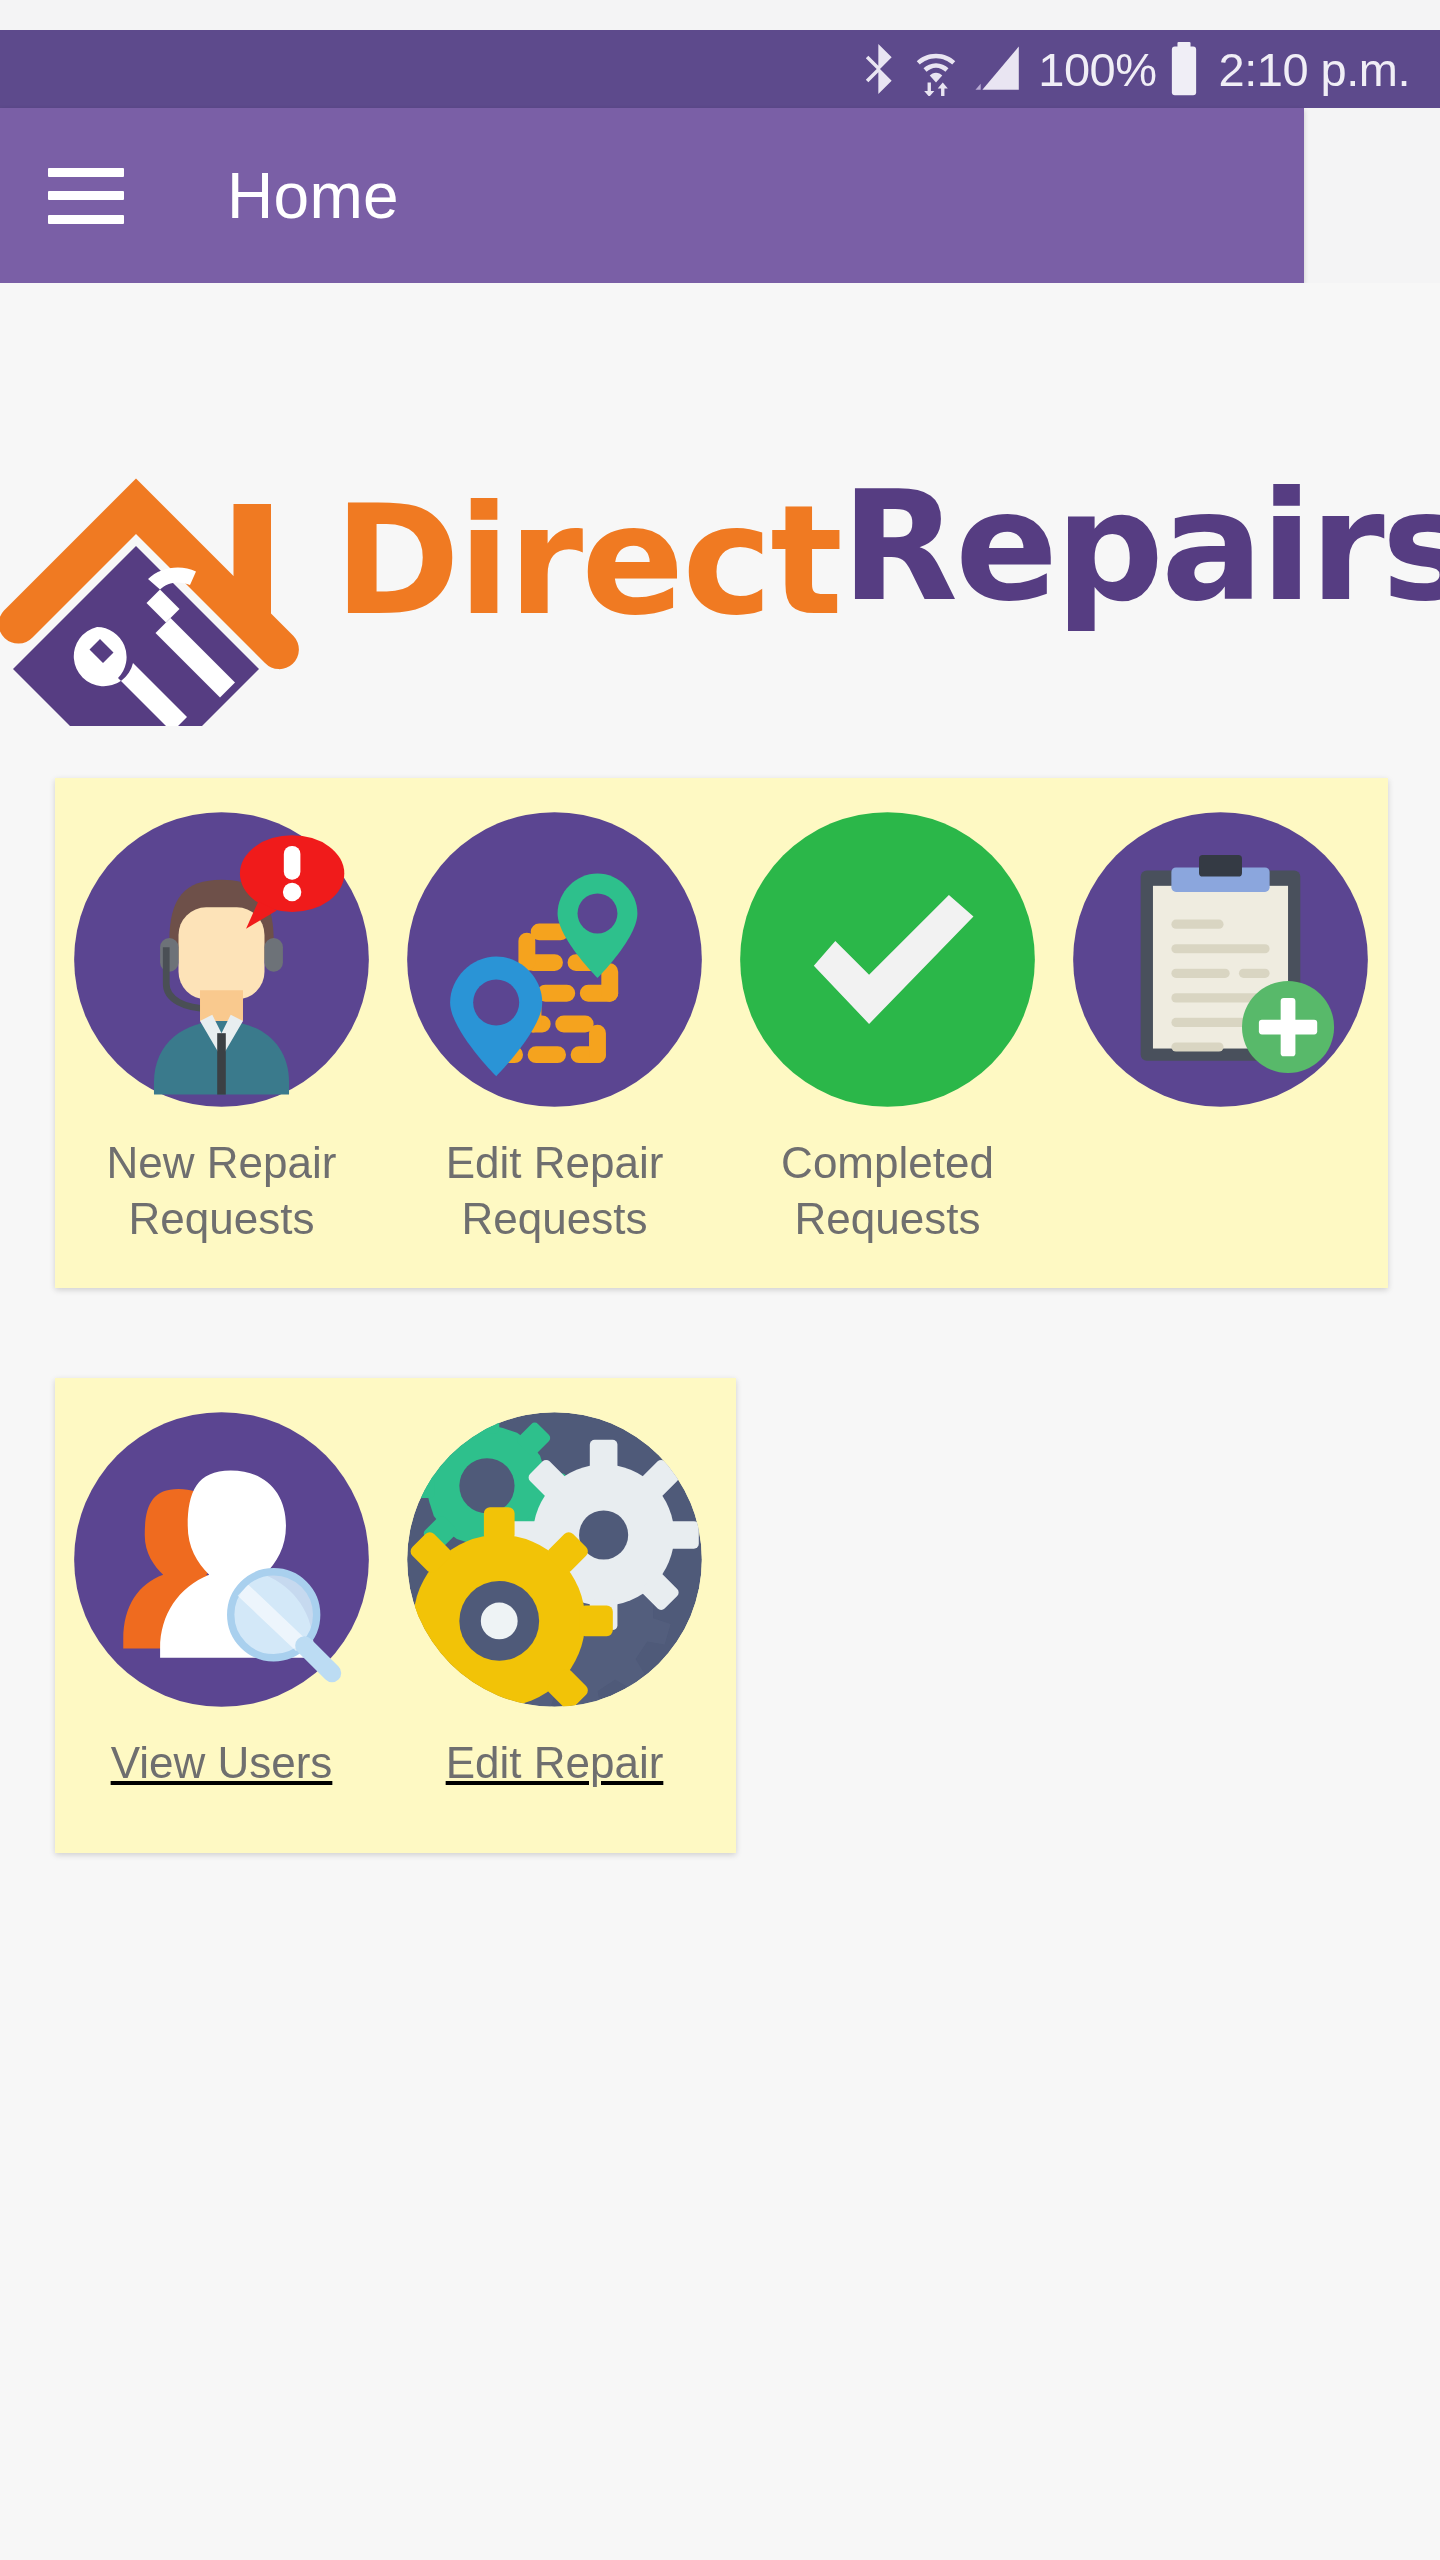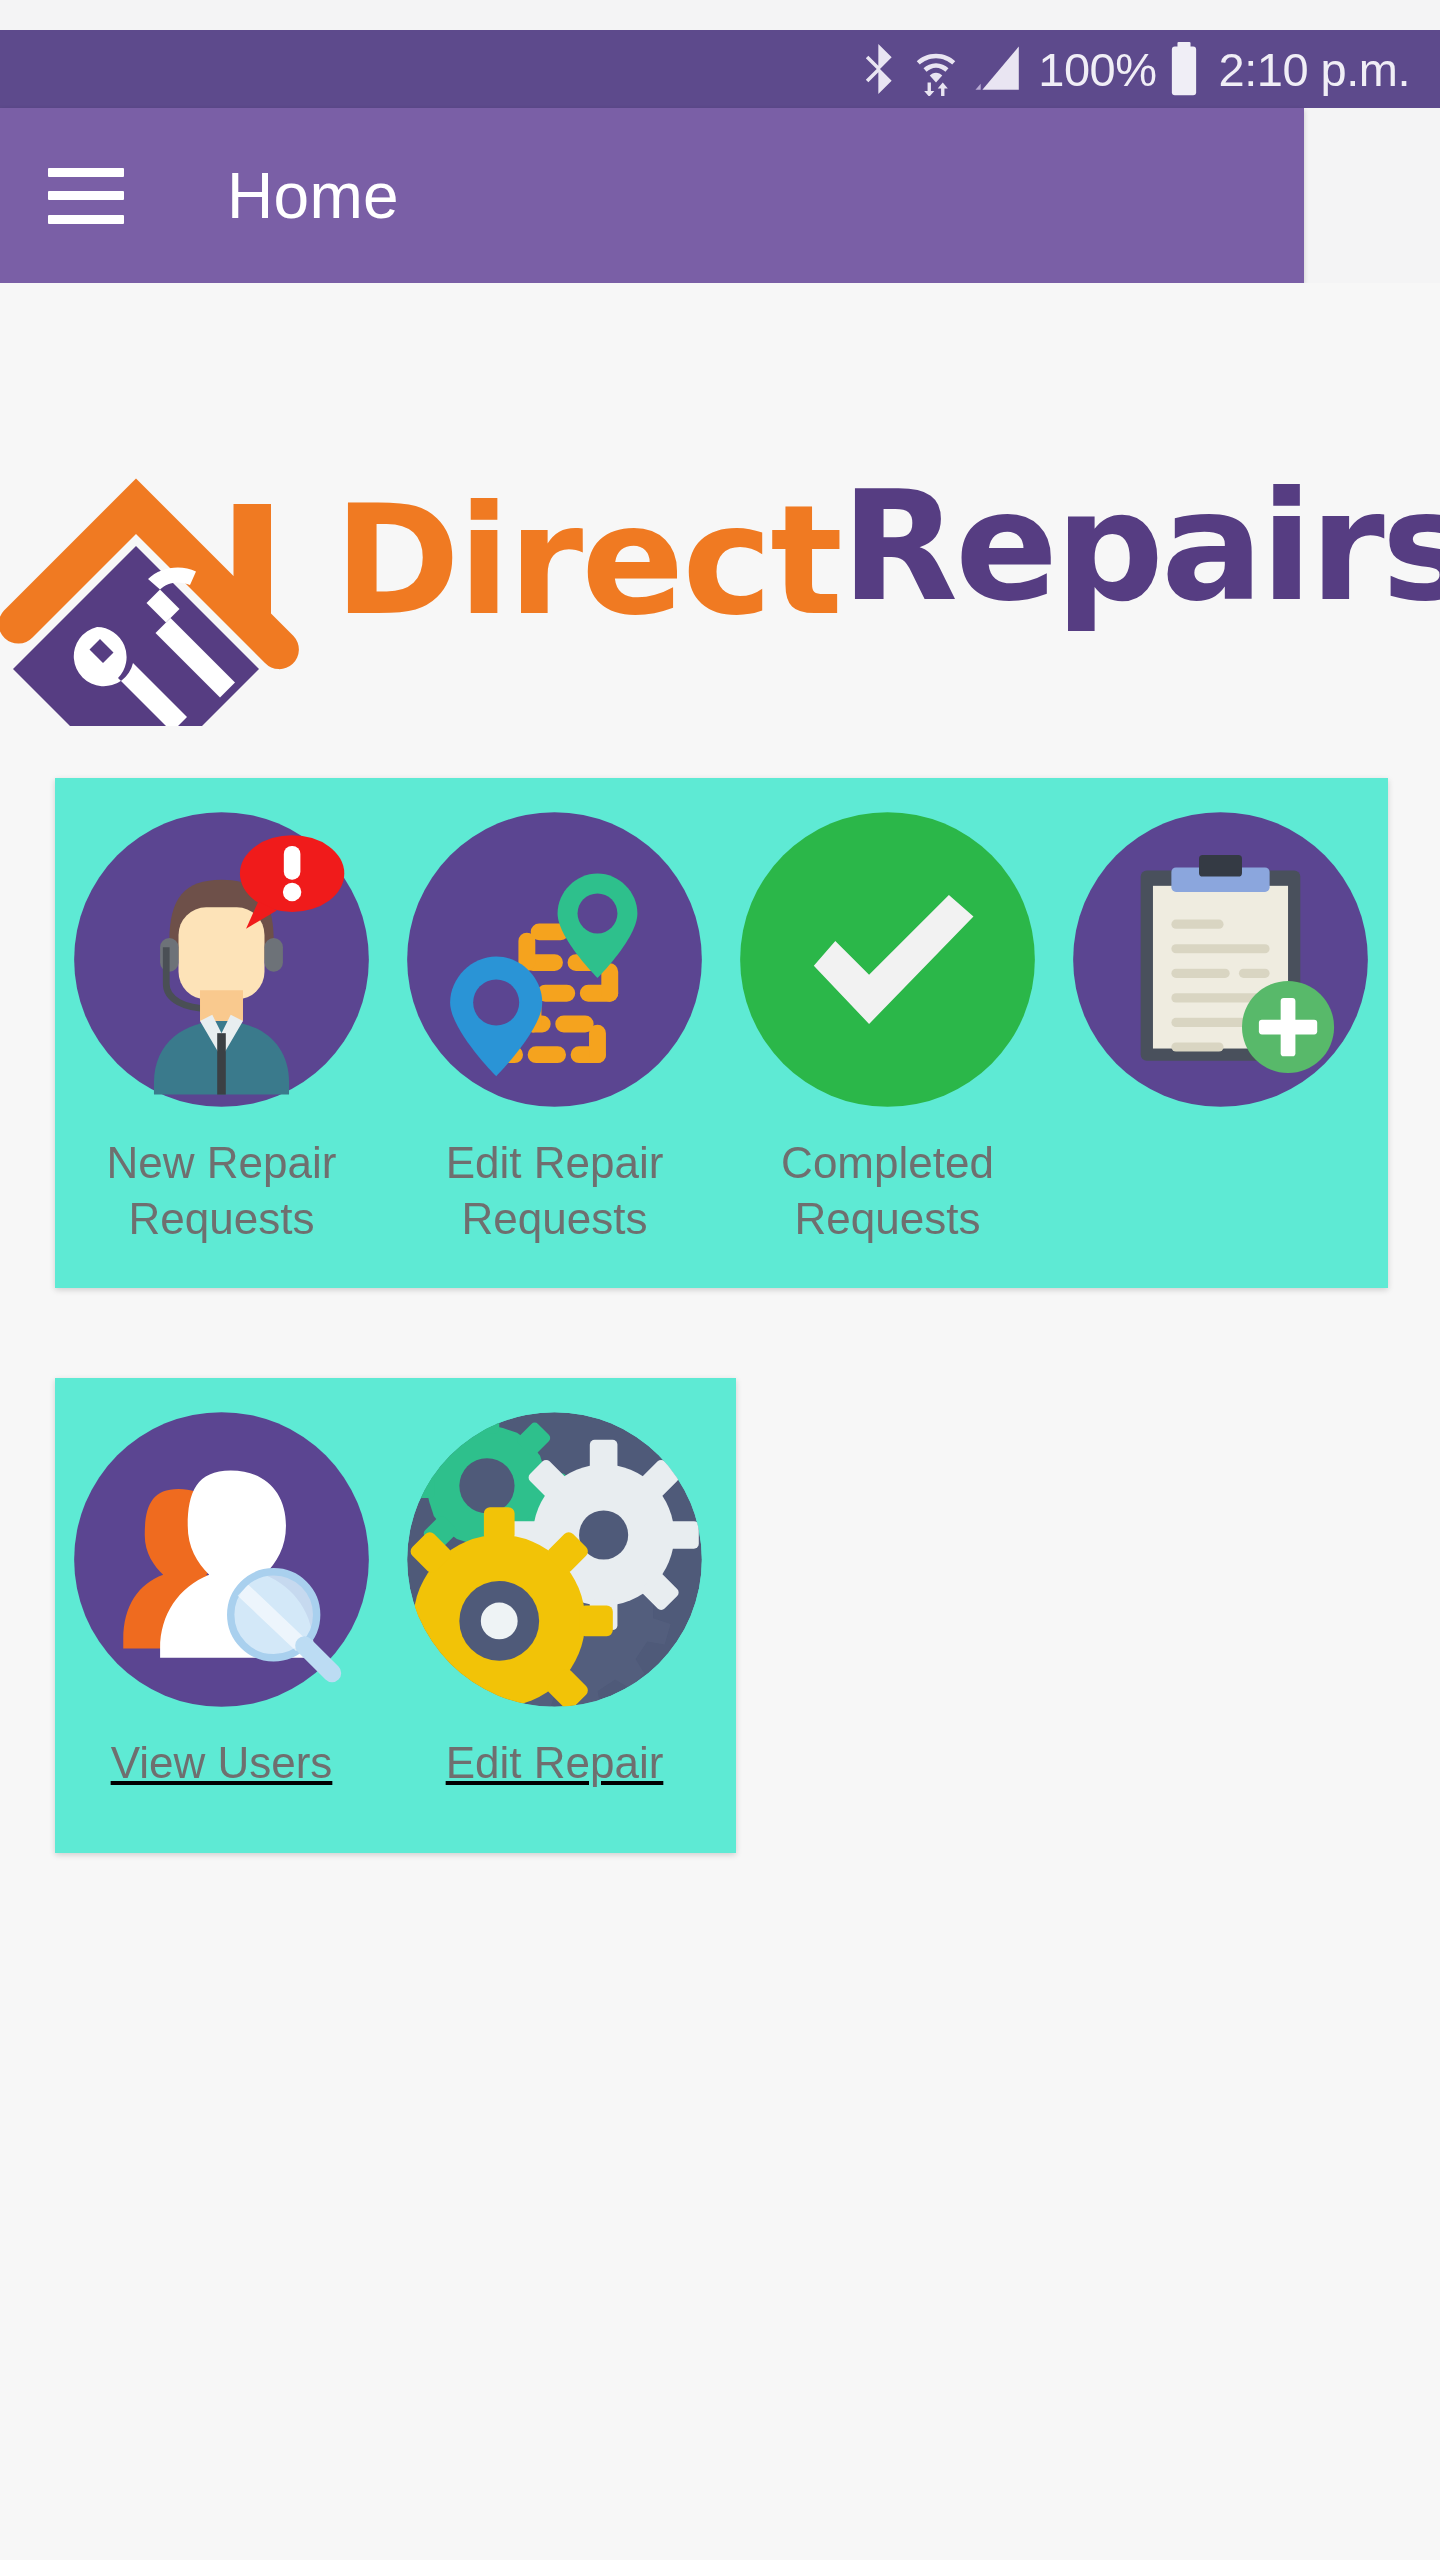--- a/index.html
+++ b/index.html
@@ -63,21 +63,21 @@
     letter-spacing:-2px; font-family:"DejaVu Sans", sans-serif;
   }
   .logo-repairs {
     font-size:152px; font-weight:700; color:#563d82;
     letter-spacing:-3px; font-family:"DejaVu Sans", sans-serif;
     margin-top:-14px;
   }
 
   
   .card {
-    background:#5eead4;
+    background:#fef9c3;
     box-shadow:0 2px 6px rgba(0,0,0,0.16);
     margin-left:55px;
   }
   .card-row-1 { margin-top:52px; width:1333px; height:510px; }
   .card-row-2 { margin-top:90px; width:681px; height:475px;text-decoration:underline; }
 
   .tiles { display:flex; height:100%; padding-top:28px; }
   .tile {
     width:333px; flex:none;
     display:flex; flex-direction:column; align-items:center;

